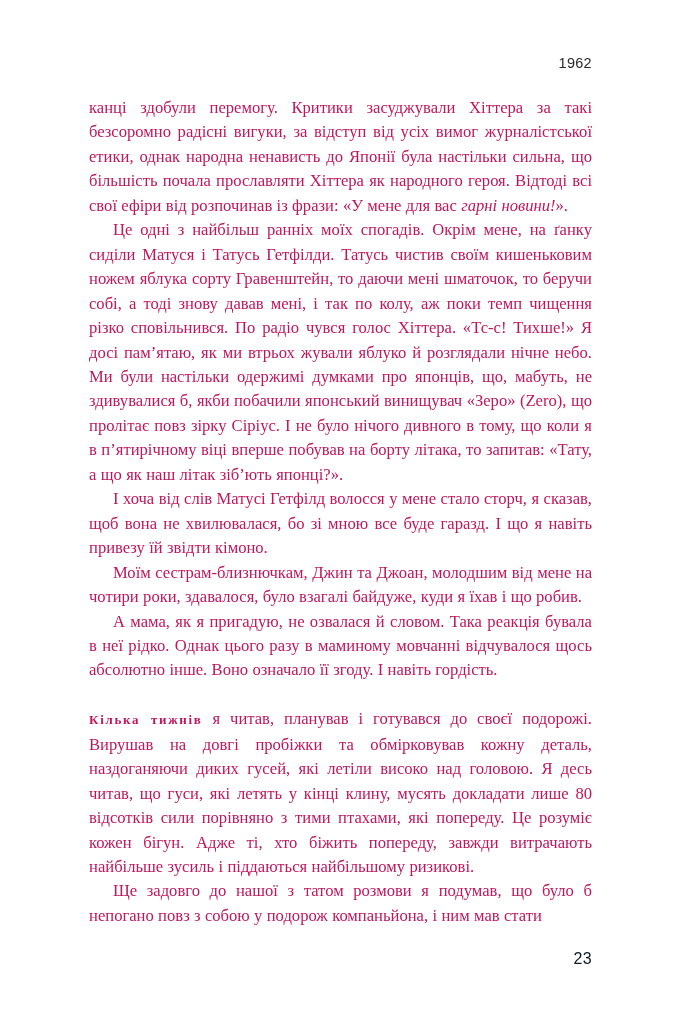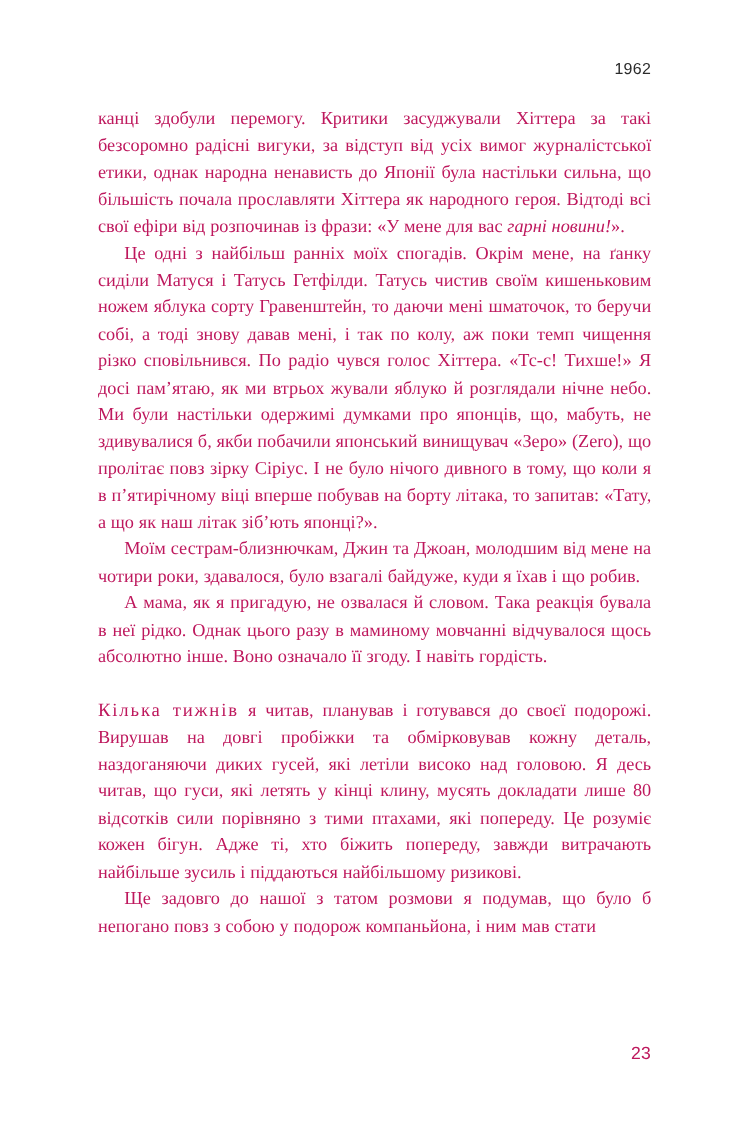--- a/index.html
+++ b/index.html
@@ -64,48 +64,49 @@
 
   p.gap-before {
     margin-top: 24.45px;
   }
 
   .ital {
     font-style: italic;
   }
 
   .leadin {
-    font-weight: normal;
+    font-weight: bold;
     letter-spacing: 1.7px;
-    font-size: 17px;
+    font-size: 13px;
   }
 
   
   .folio {
     position: absolute;
     top: 950px;
     left: 89px;
     width: 503px;
     text-align: right;
     font-size: 16px;
     letter-spacing: 0.3px;
-    color: #be185d;
+    color: #0f172a;
     font-family: "Liberation Sans", "DejaVu Sans", sans-serif;
   }
 </style>
 </head>
 <body>
 
 <div class="page">
 
   <div class="running-head">1962</div>
 
   <div class="text-block" id="text-block">
       <p class="body-par no-indent"><span>канці здобули перемогу. Критики засуджували Хіттера за такі безсоромно радісні вигуки, за відступ від усіх вимог журналістської етики, однак народна ненависть до Японії була настільки сильна, що більшість почала прославляти Хіттера як народного героя. Відтоді всі свої ефіри від розпочинав із фрази: «У мене для вас </span><span class="ital">гарні новини!</span><span>».</span></p>
       <p class="body-par"><span>Це одні з найбільш ранніх моїх спогадів. Окрім мене, на ґанку сиділи Матуся і Татусь Гетфілди. Татусь чистив своїм кишеньковим ножем яблука сорту Гравенштейн, то даючи мені шматочок, то беручи собі, а тоді знову давав мені, і так по колу, аж поки темп чищення різко сповільнився. По радіо чувся голос Хіттера. «Тс-с! Тихше!» Я досі пам’ятаю, як ми втрьох жували яблуко й розглядали нічне небо. Ми були настільки одержимі думками про японців, що, мабуть, не здивувалися б, якби побачили японський винищувач «Зеро» (Zero), що пролітає повз зірку Сіріус. І не було нічого дивного в тому, що коли я в п’ятирічному віці вперше побував на борту літака, то запитав: «Тату, а що як наш літак зіб’ють японці?».</span></p>
+      <p class="body-par"><span>І хоча від слів Матусі Гетфілд волосся у мене стало сторч, я сказав, щоб вона не хвилювалася, бо зі мною все буде гаразд. І що я навіть привезу їй звідти кімоно.</span></p>
       <p class="body-par"><span>Моїм сестрам-близнючкам, Джин та Джоан, молодшим від мене на чотири роки, здавалося, було взагалі байдуже, куди я їхав і що робив.</span></p>
       <p class="body-par"><span>А мама, як я пригадую, не озвалася й словом. Така реакція бувала в неї рідко. Однак цього разу в маминому мовчанні відчувалося щось абсолютно інше. Воно означало її згоду. І навіть гордість.</span></p>
       <p class="body-par no-indent gap-before"><span class="leadin">Кілька тижнів</span><span> я читав, планував і готувався до своєї подорожі. Вирушав на довгі пробіжки та обмірковував кожну деталь, наздоганяючи диких гусей, які летіли високо над головою. Я десь читав, що гуси, які летять у кінці клину, мусять докладати лише 80 відсотків сили порівняно з тими птахами, які попереду. Це розуміє кожен бігун. Адже ті, хто біжить попереду, завжди витрачають найбільше зусиль і піддаються найбільшому ризикові.</span></p>
       <p class="body-par"><span>Ще задовго до нашої з татом розмови я подумав, що було б непогано повз з собою у подорож компаньйона, і ним мав стати</span></p>
     </div>
 
   <div class="folio">23</div>
 
 </div>
 

